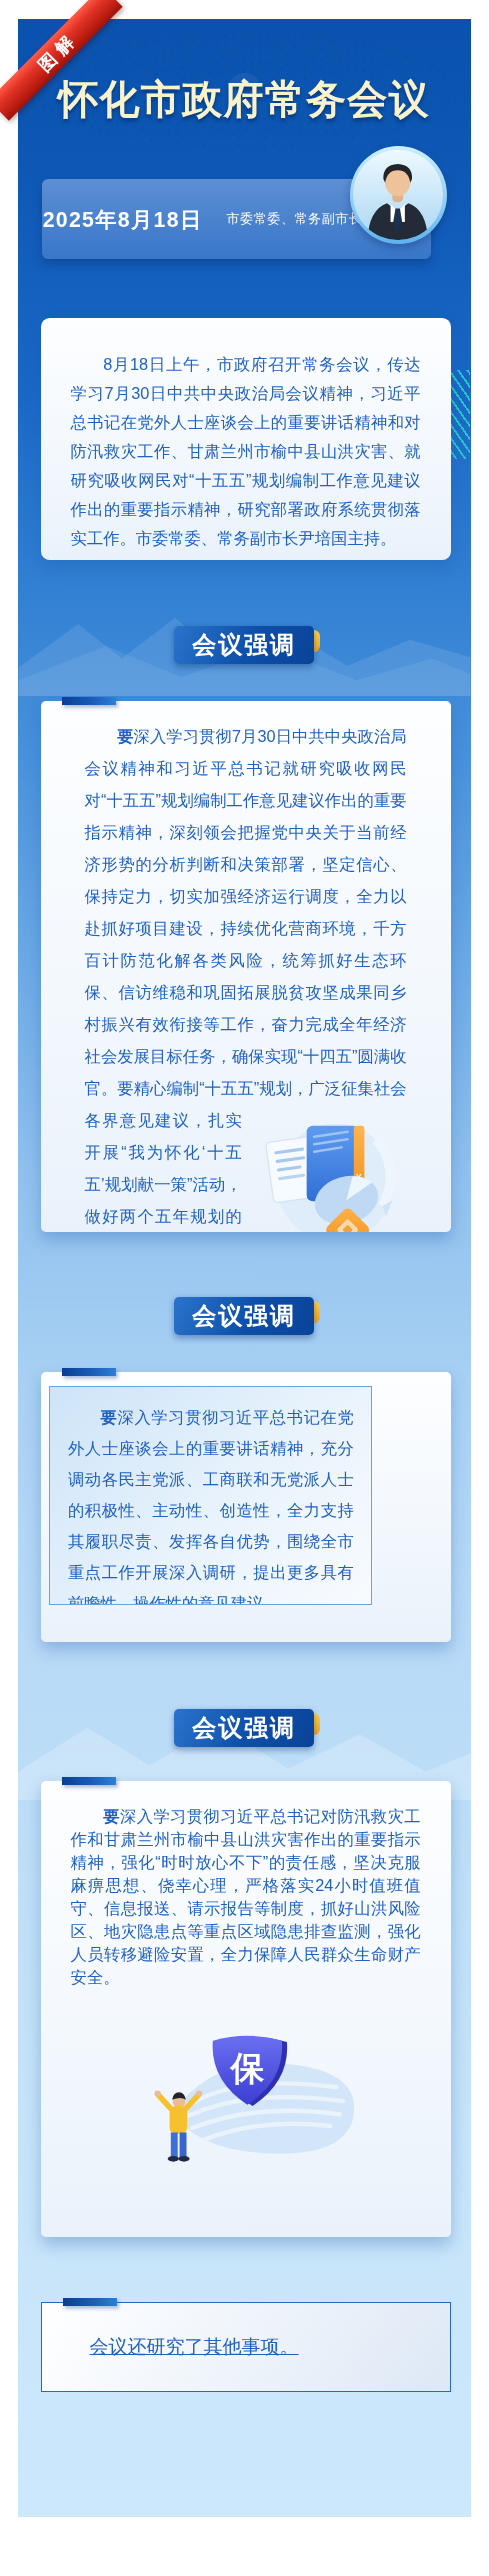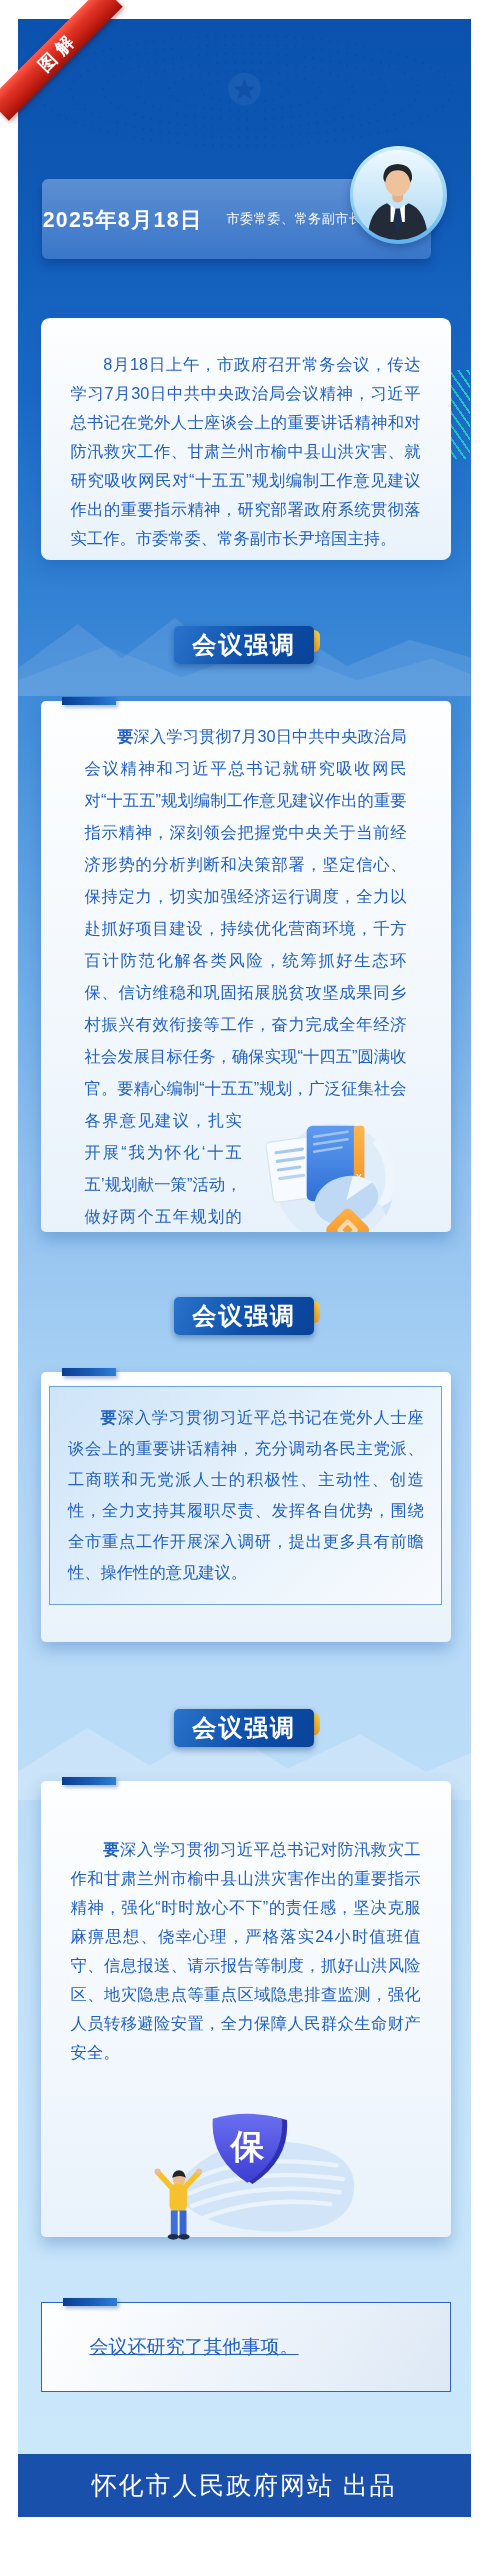--- a/index.html
+++ b/index.html
@@ -68,28 +68,28 @@
   .card .body{
     position:relative;width:100%;height:100%;overflow:hidden;box-sizing:border-box;
     color:#2161c1;text-align:justify;
   }
   .intro-card{top:299px;height:242px;border-radius:8.8px;}
   .intro-card .body{padding:32px 30px;font-size:16.3px;line-height:29px;text-indent:2em;}
   .cardA{top:682px;height:531px;}
   .cardA .body{padding:19px 44px;font-size:16.3px;line-height:32px;text-indent:2em;}
   .cardB{top:1353px;height:270px;}
   .inner-box{
-    position:absolute;left:8.8px;top:14px;width:393px;height:219px;box-sizing:border-box;
+    position:absolute;left:8.8px;top:14px;width:323px;height:219px;box-sizing:border-box;
     border:1.3px solid #6ba3de;
     background:linear-gradient(135deg,#cde4f8 0%,#e9f3fc 55%,#f8fbfe 100%);
     padding:15px 17.6px;font-size:16.3px;line-height:31px;text-indent:2em;
     color:#2161c1;text-align:justify;overflow:hidden;
   }
   .cardC{top:1762px;height:456px;}
-  .cardC .body{padding:24px 30px 8px 30px;font-size:16.3px;line-height:29px;text-indent:2em;margin-top:30px;}
+  .cardC .body{padding:24px 30px 8px 30px;font-size:16.3px;line-height:23px;text-indent:2em;}
   .lead{font-weight:bold;}
   
   .badge{position:absolute;left:50%;transform:translateX(-50%);width:140px;height:22px;z-index:3;}
   .badge-accent{
     position:absolute;left:7.5px;top:3.8px;right:-5.6px;bottom:-4.4px;border-radius:6.3px;
     background:linear-gradient(180deg,#ffd24a 0%,#f0a321 100%);
   }
   .badge-face{
     position:absolute;left:0;top:0;width:140px;height:38px;border-radius:5px;
     background:linear-gradient(115deg,#2a73cc 0%,#0d4fa8 55%,#0a4399 100%);
@@ -142,20 +142,21 @@
   <svg class="mtn" style="top:533px;height:144px;" viewBox="0 0 722 230">
     <path d="M0,185 L95,115 L165,170 L250,105 L335,178 L425,120 L525,182 L625,140 L722,168 L722,230 L0,230 Z" fill="rgba(255,255,255,0.10)"></path>
     <path d="M0,205 L140,150 L260,200 L400,150 L540,205 L660,170 L722,195 L722,230 L0,230 Z" fill="rgba(255,255,255,0.08)"></path>
   </svg>
   <svg class="mtn" style="top:1643px;height:138px;" viewBox="0 0 722 220">
     <path d="M0,175 L110,105 L210,165 L320,100 L430,170 L545,115 L650,175 L722,145 L722,220 L0,220 Z" fill="rgba(255,255,255,0.22)"></path>
   </svg>
 
   <div class="stripes"></div>
 
+  <div class="page-title">怀化市政府常务会议</div>
 
   <div class="date-card">
     <div class="date-line1">2025年8月18日</div>
     <div class="date-line2">市委常委、常务副市长尹培国主持</div>
   </div>
 
   <div class="avatar">
     <div class="avatar-inner">
       <svg viewBox="0 0 100 100" width="100%" height="100%">
         <rect x="44" y="42" width="12" height="16" rx="5" fill="#e2b28c"></rect>
@@ -276,22 +277,19 @@
         </g>
       </svg>
     </div>
   </div>
 
   <div class="closing-box">
     <div class="tab"></div>
     <div class="closing-text">会议还研究了其他事项。</div>
   </div>
 
-  <div class="footer">
-    <div class="footer-credit">怀化市人民政府网站  出品</div>
-  </div>
 
 </div>
 
 <div class="ribbon">
   <span class="ribbon-label">图解</span>
 </div>
 
 
 </body></html>

